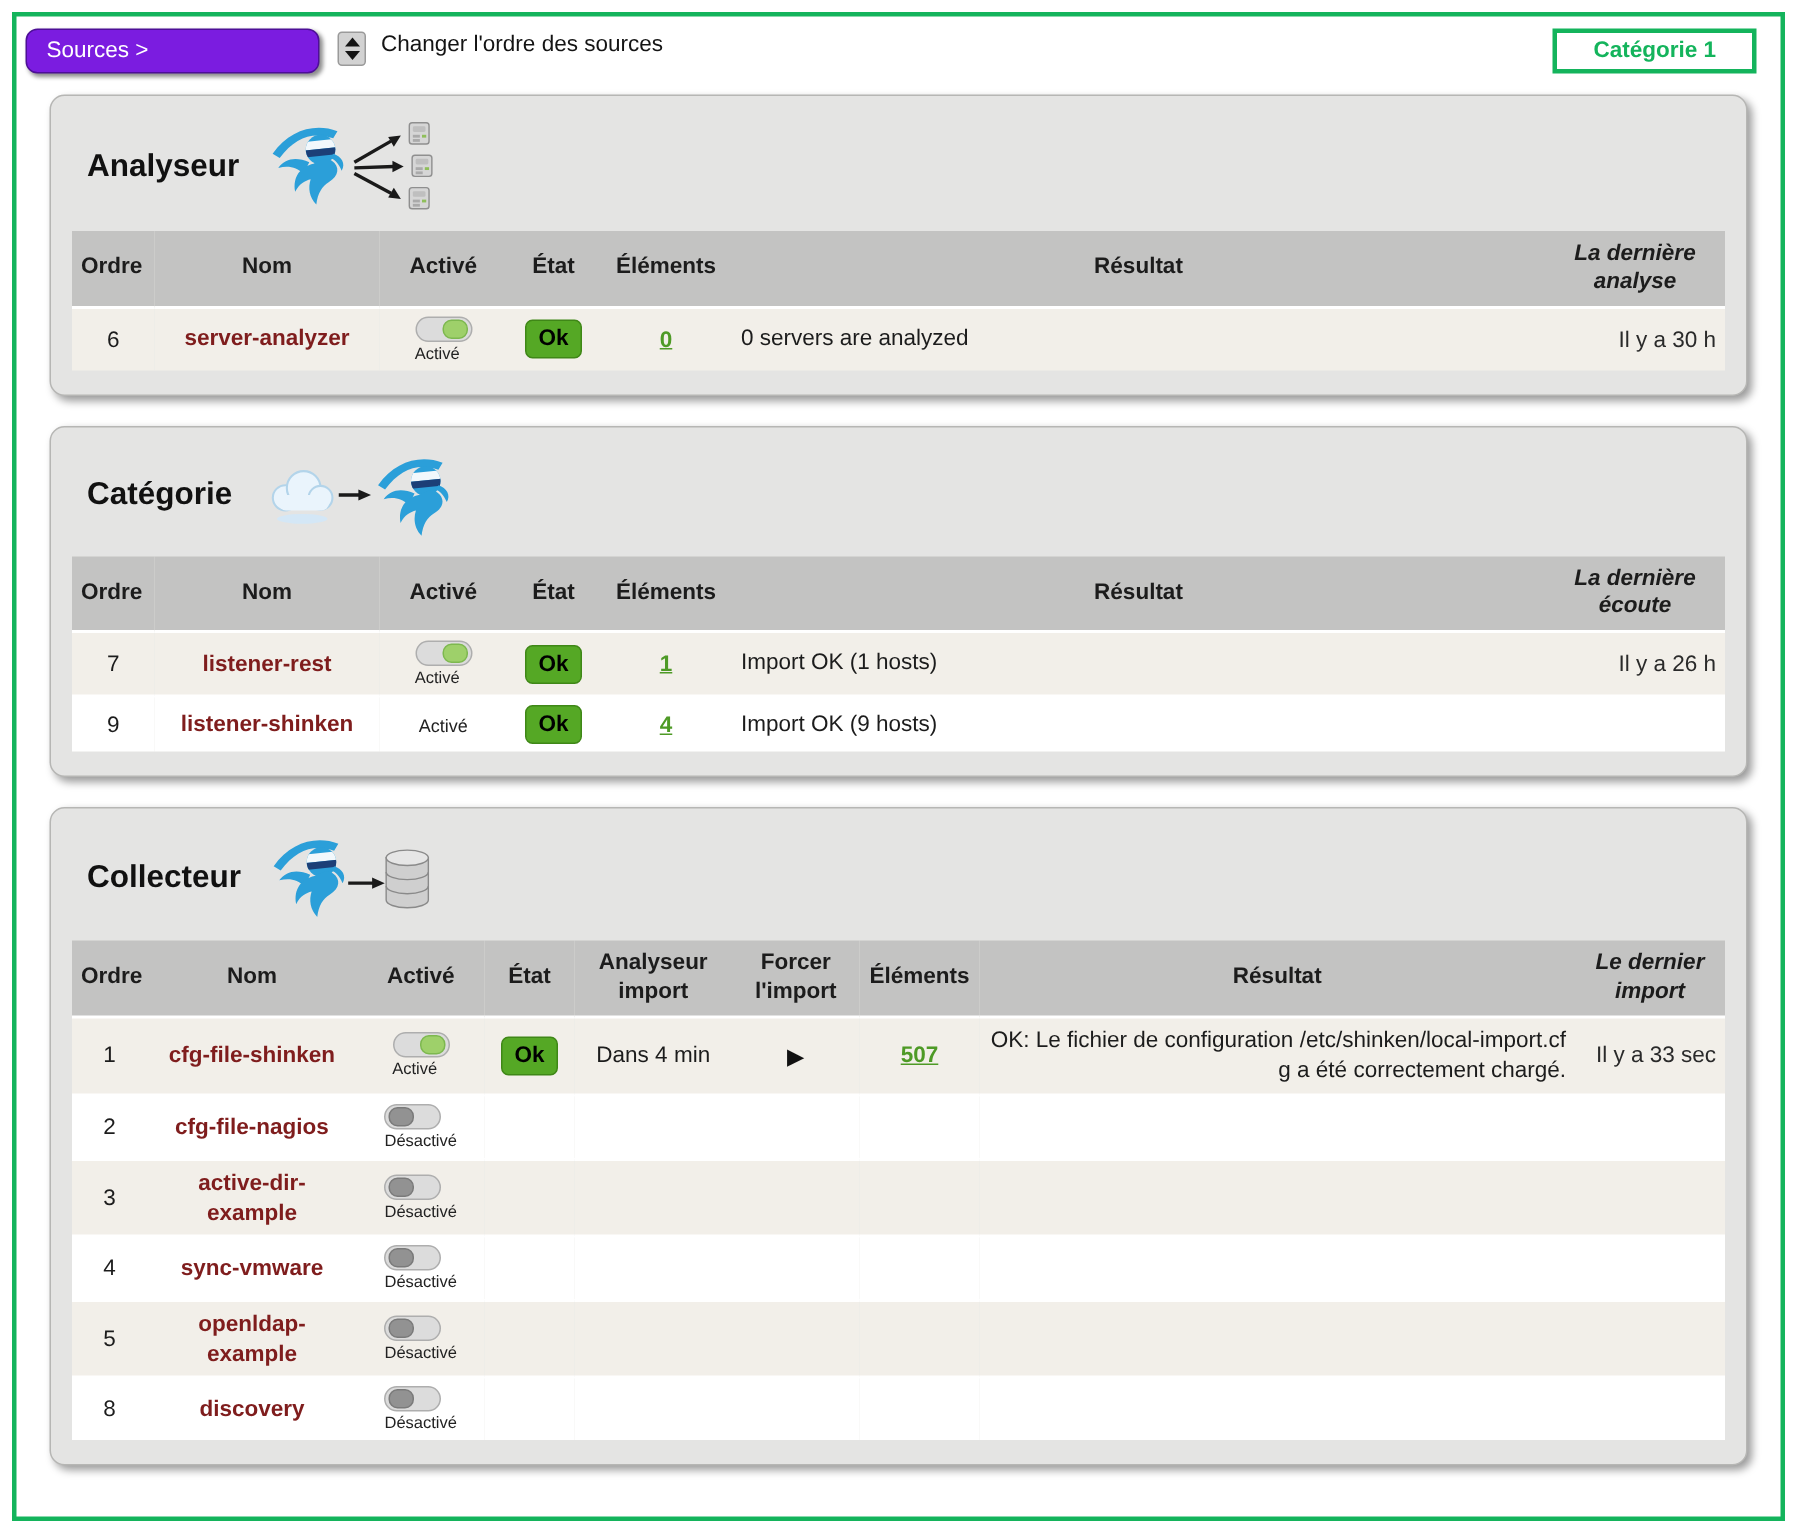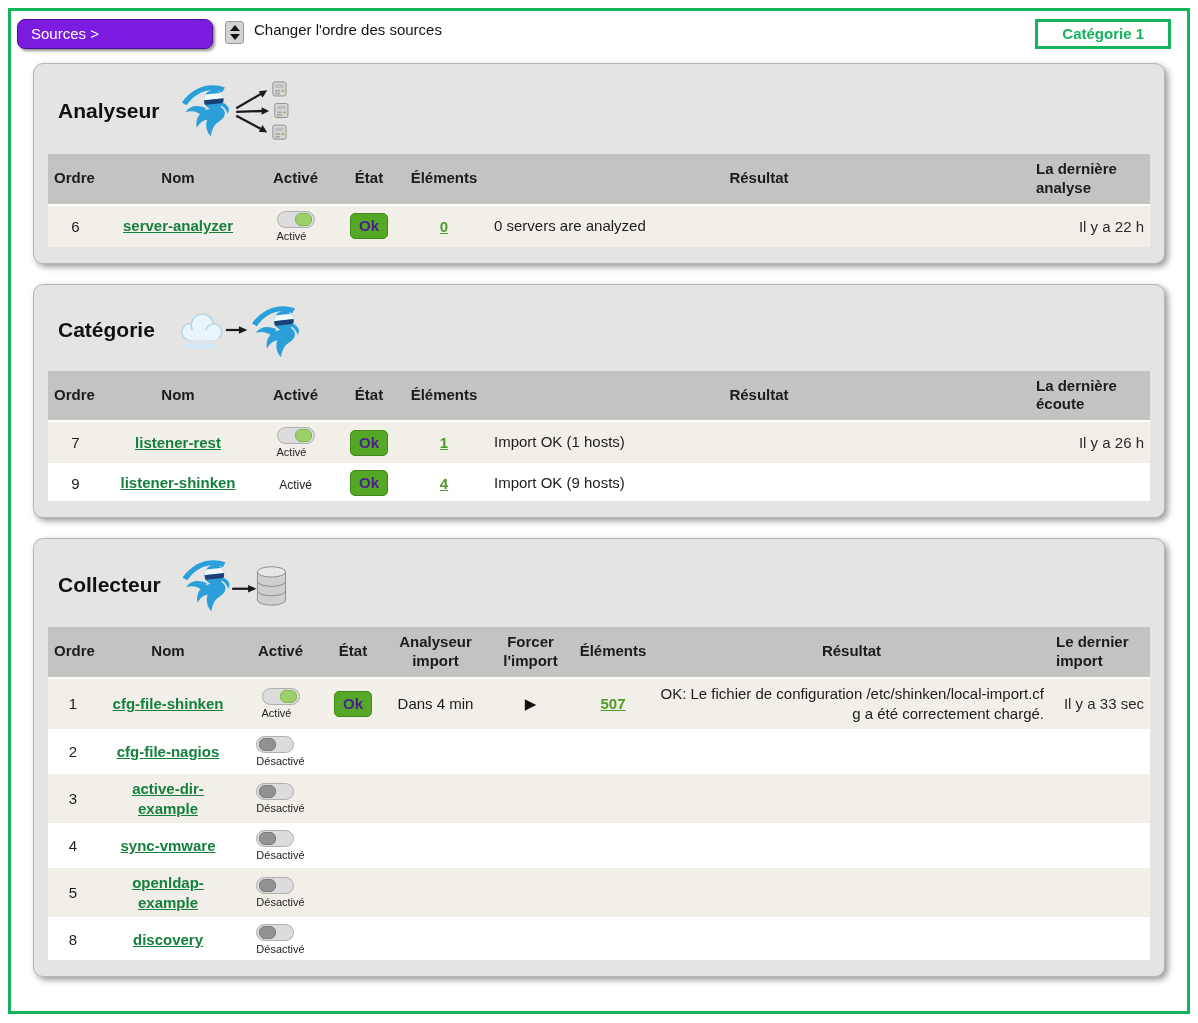--- a/index.html
+++ b/index.html
@@ -42,29 +42,29 @@
   
   table { width: 100%; border-collapse: collapse; table-layout: fixed; font-size: 15px; }
   thead th {
     background: #c3c3c2; font-weight: 600; color: #1c1c1c; padding: 6px 6px; vertical-align: middle;
     text-align: center; line-height: 1.25;
   }
   tbody td { padding: 5px 6px; vertical-align: middle; border-top: 2px solid #fff; text-align: center; }
   tr.beige { background: #f2efe9; }
   tr.white { background: #ffffff; }
   th.left, td.left { text-align: left; }
-  th.right, td.right { text-align: left; }
+  th.right, td.right { text-align: center; font-style: italic; }
   td.result { text-align: left; line-height: 1.35; }
   td.wrap-hard { word-break: break-all; text-align: right; }
   td.time { text-align: right; color: #2a2a2a; }
 
-  .nom-link { color: #15803d; font-weight: 700; text-decoration: underline; cursor: pointer; line-height: 1.3; }
+  .nom-link { color: #7f1d1d; font-weight: 700; cursor: pointer; line-height: 1.3; }
   .elem-link { color: #4e9a26; font-weight: 700; text-decoration: underline; cursor: pointer; }
   .ok-badge {
-    display: inline-block; background: #55a825; color: #4c1d95; font-weight: bold; font-size: 15px;
+    display: inline-block; background: #55a825; color: #000000; font-weight: bold; font-size: 15px;
     padding: 3px 8px 4px; border-radius: 5px; border: 1px solid #3f8717;
   }
   .active-wrap { display: inline-flex; flex-direction: column; align-items: flex-start; }
   .toggle { display: inline-block; width: 38px; height: 17px; background: #dcdcdc; border: 1px solid #aeaeae; border-radius: 9px; position: relative; cursor: pointer; }
   .toggle .knob { position: absolute; top: 1px; width: 17px; height: 13px; border-radius: 6px; }
   .toggle.on  .knob { right: 2px; background: #9ed06a; border: 1px solid #7db84f; }
   .toggle.off .knob { left: 2px;  background: #929292; border: 1px solid #7a7a7a; }
   .toggle-label { font-size: 11px; color: #222; margin-top: 2px; }
   .active-text { font-size: 12px; color: #222; }
   .play-btn { font-size: 15px; color: #111; cursor: pointer; user-select: none; }
@@ -159,21 +159,21 @@
               <span class="active-wrap">
                 <span class="toggle on">
                     <span class="knob"></span>
                   </span>
                 <span class="toggle-label">Activé</span>
               </span>
             </td>
             <td><span class="ok-badge">Ok</span></td>
             <td><a class="elem-link">0</a></td>
             <td class="result">0 servers are analyzed</td>
-            <td class="time">Il y a 22 h</td>
+            <td class="time">Il y a 30 h</td>
           </tr>
         </tbody>
       </table>
     </div>
 
     <div class="card">
       <div class="card-title-row">
         <span class="card-title">Catégorie</span>
         <svg width="138" height="58" viewBox="0 0 138 62">
           <ellipse cx="30" cy="48" rx="18" ry="3.5" fill="#d4e7f6"></ellipse>

